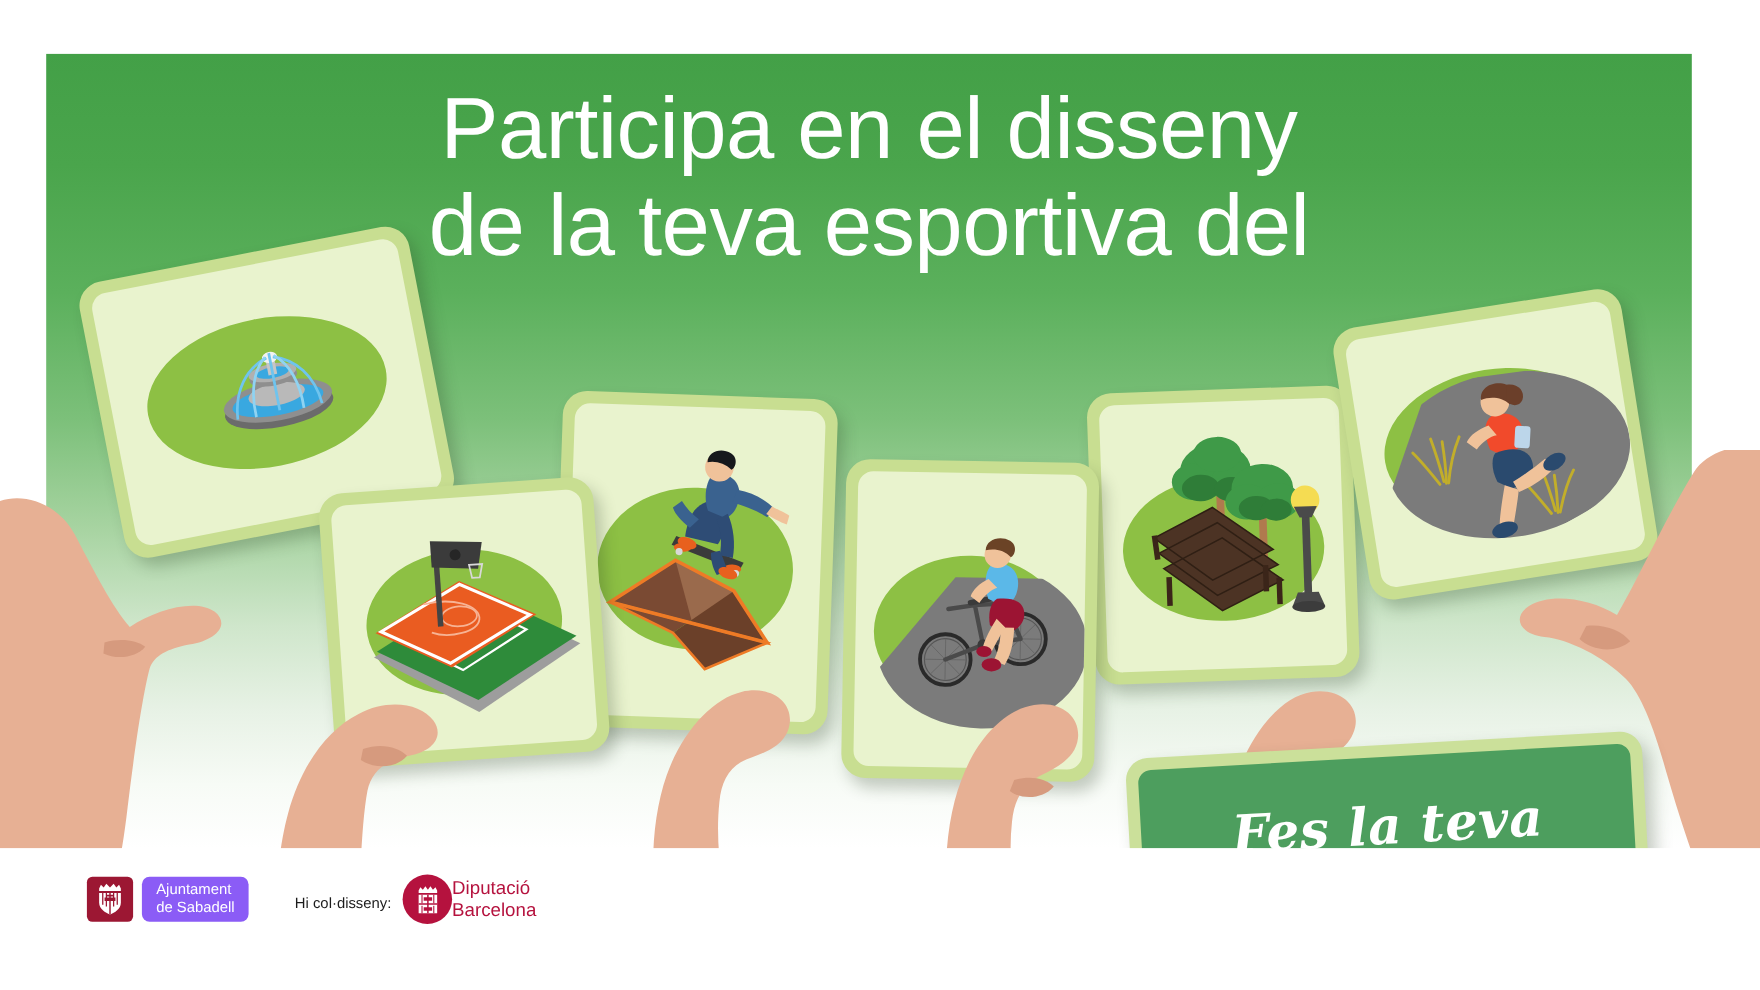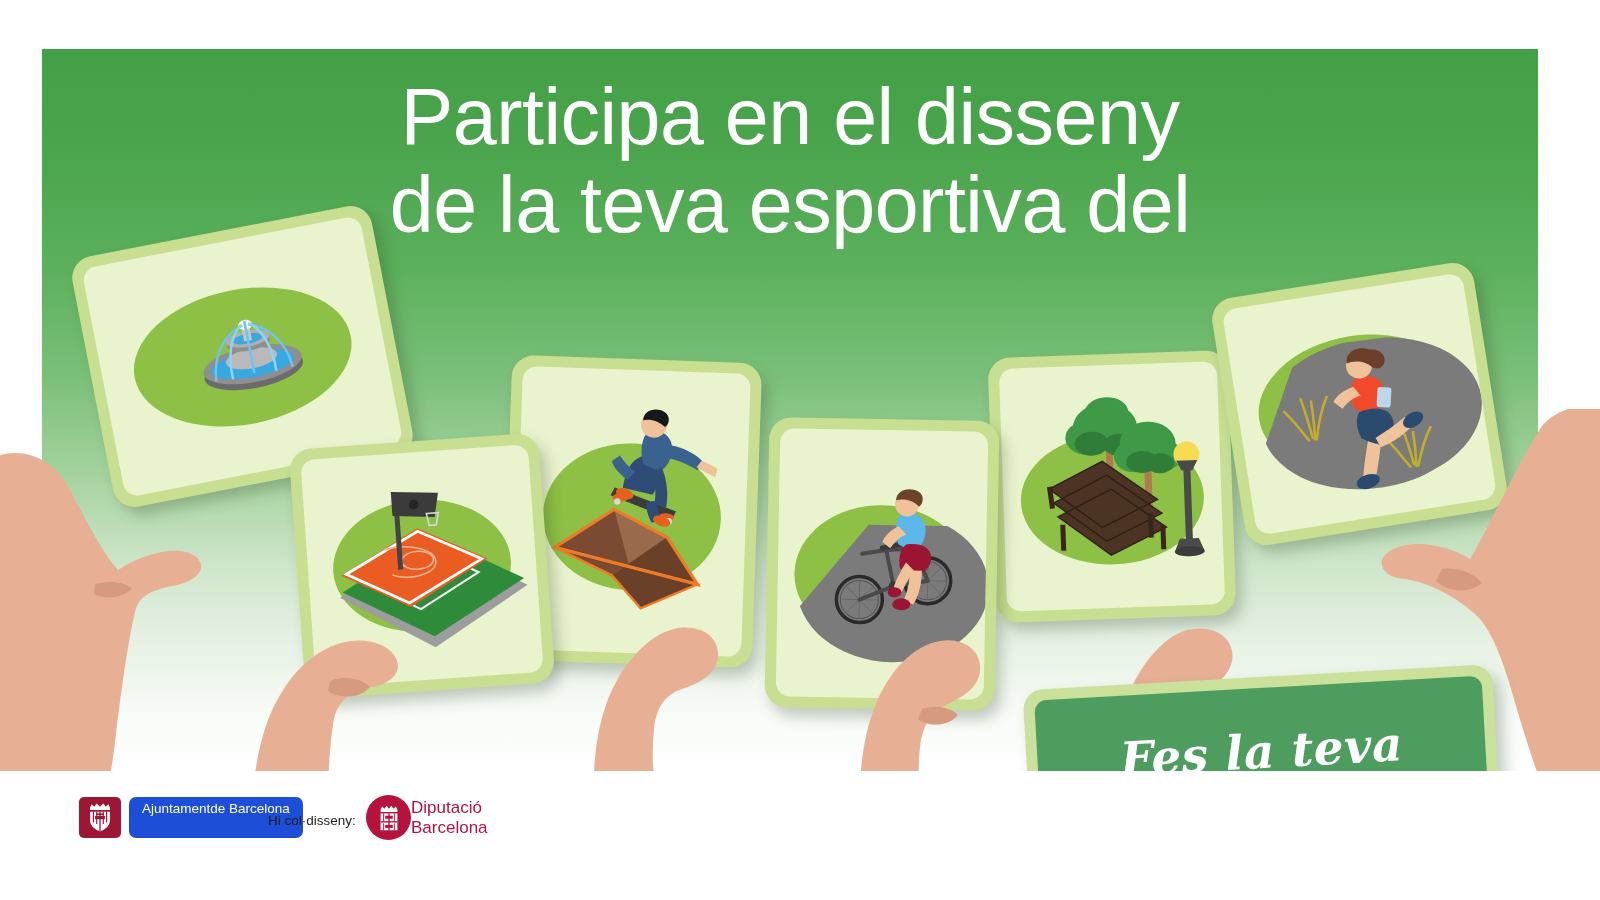--- a/index.html
+++ b/index.html
@@ -45,22 +45,22 @@
        background:#4d9e5e;border-radius:12px;}
   .cta .txt{position:absolute;inset:0;display:flex;flex-direction:column;
        align-items:center;justify-content:center;color:#fff;
        font-family:"DejaVu Serif",serif;font-style:italic;font-weight:700;
        font-size:47px;line-height:58px;letter-spacing:.5px;text-align:center;}
 
   
   .footer{position:absolute;left:0;top:771px;width:1600px;height:129px;background:#fff;z-index:50;}
   .logo-ajt{position:absolute;left:79px;top:26px;display:flex;align-items:stretch;height:41px;}
   .logo-ajt .shield{width:42px;background:#9c1733;border-radius:5px;display:flex;align-items:center;justify-content:center;}
-  .logo-ajt .tag{margin-left:8px;background:#1d4ed8;border-radius:7px;color:#fff;
-       padding:4px 13px;display:flex;flex-direction:row;justify-content:flex-start;
+  .logo-ajt .tag{margin-left:8px;background:#8b5cf6;border-radius:7px;color:#fff;
+       padding:4px 13px;display:flex;flex-direction:column;justify-content:flex-start;
        font-size:13.5px;line-height:16px;font-weight:400;white-space:nowrap;}
   .collab{position:absolute;left:268px;top:42px;font-size:13.5px;color:#1c1c1c;}
   .logo-dip{position:absolute;left:366px;top:24px;display:flex;align-items:center;}
   .logo-dip .disc{width:45px;height:45px;border-radius:50%;background:#b5123e;
        display:flex;align-items:center;justify-content:center;}
   .logo-dip .dtxt{color:#b5123e;font-weight:400;font-size:17px;line-height:20px;}
 </style>
 </head>
 <body>
 
@@ -322,21 +322,21 @@
           <path d="M5 6 L7 2 L10 5 L13 1 L17 5 L21 1 L24 5 L27 2 L29 6 L29 9 L5 9 Z" fill="#fff"></path>
           <path d="M5 11 L29 11 L29 22 C29 29 22 33 17 35 C12 33 5 29 5 22 Z" fill="#fff"></path>
           <path d="M17 11 L17 35" stroke="#9c1733" stroke-width="1.6"></path>
           <path d="M9 11 L9 24 M13 11 L13 26 M21 11 L21 26 M25 11 L25 24" stroke="#9c1733" stroke-width="1.4"></path>
           <path d="M11 16 L23 16 L23 20 L11 20 Z" fill="#9c1733"></path>
           <path d="M13 13 L21 13 L21 15 L13 15 Z" fill="#9c1733"></path>
         </svg>
       </div>
       <div class="tag">
         <span>Ajuntament</span>
-        <span>de Barcelona</span>
+        <span>de Sabadell</span>
       </div>
     </div>
 
     <div class="collab">Hi col·disseny:</div>
 
     <div class="logo-dip">
       <div class="disc">
         <svg viewBox="0 0 34 36" width="26" height="28">
           <path d="M6 7 L8 3 L11 6 L14 2 L17 6 L20 2 L23 6 L26 3 L28 7 L28 10 L6 10 Z" fill="#fff"></path>
           <rect x="6" y="12" width="22" height="22" fill="#fff"></rect>

